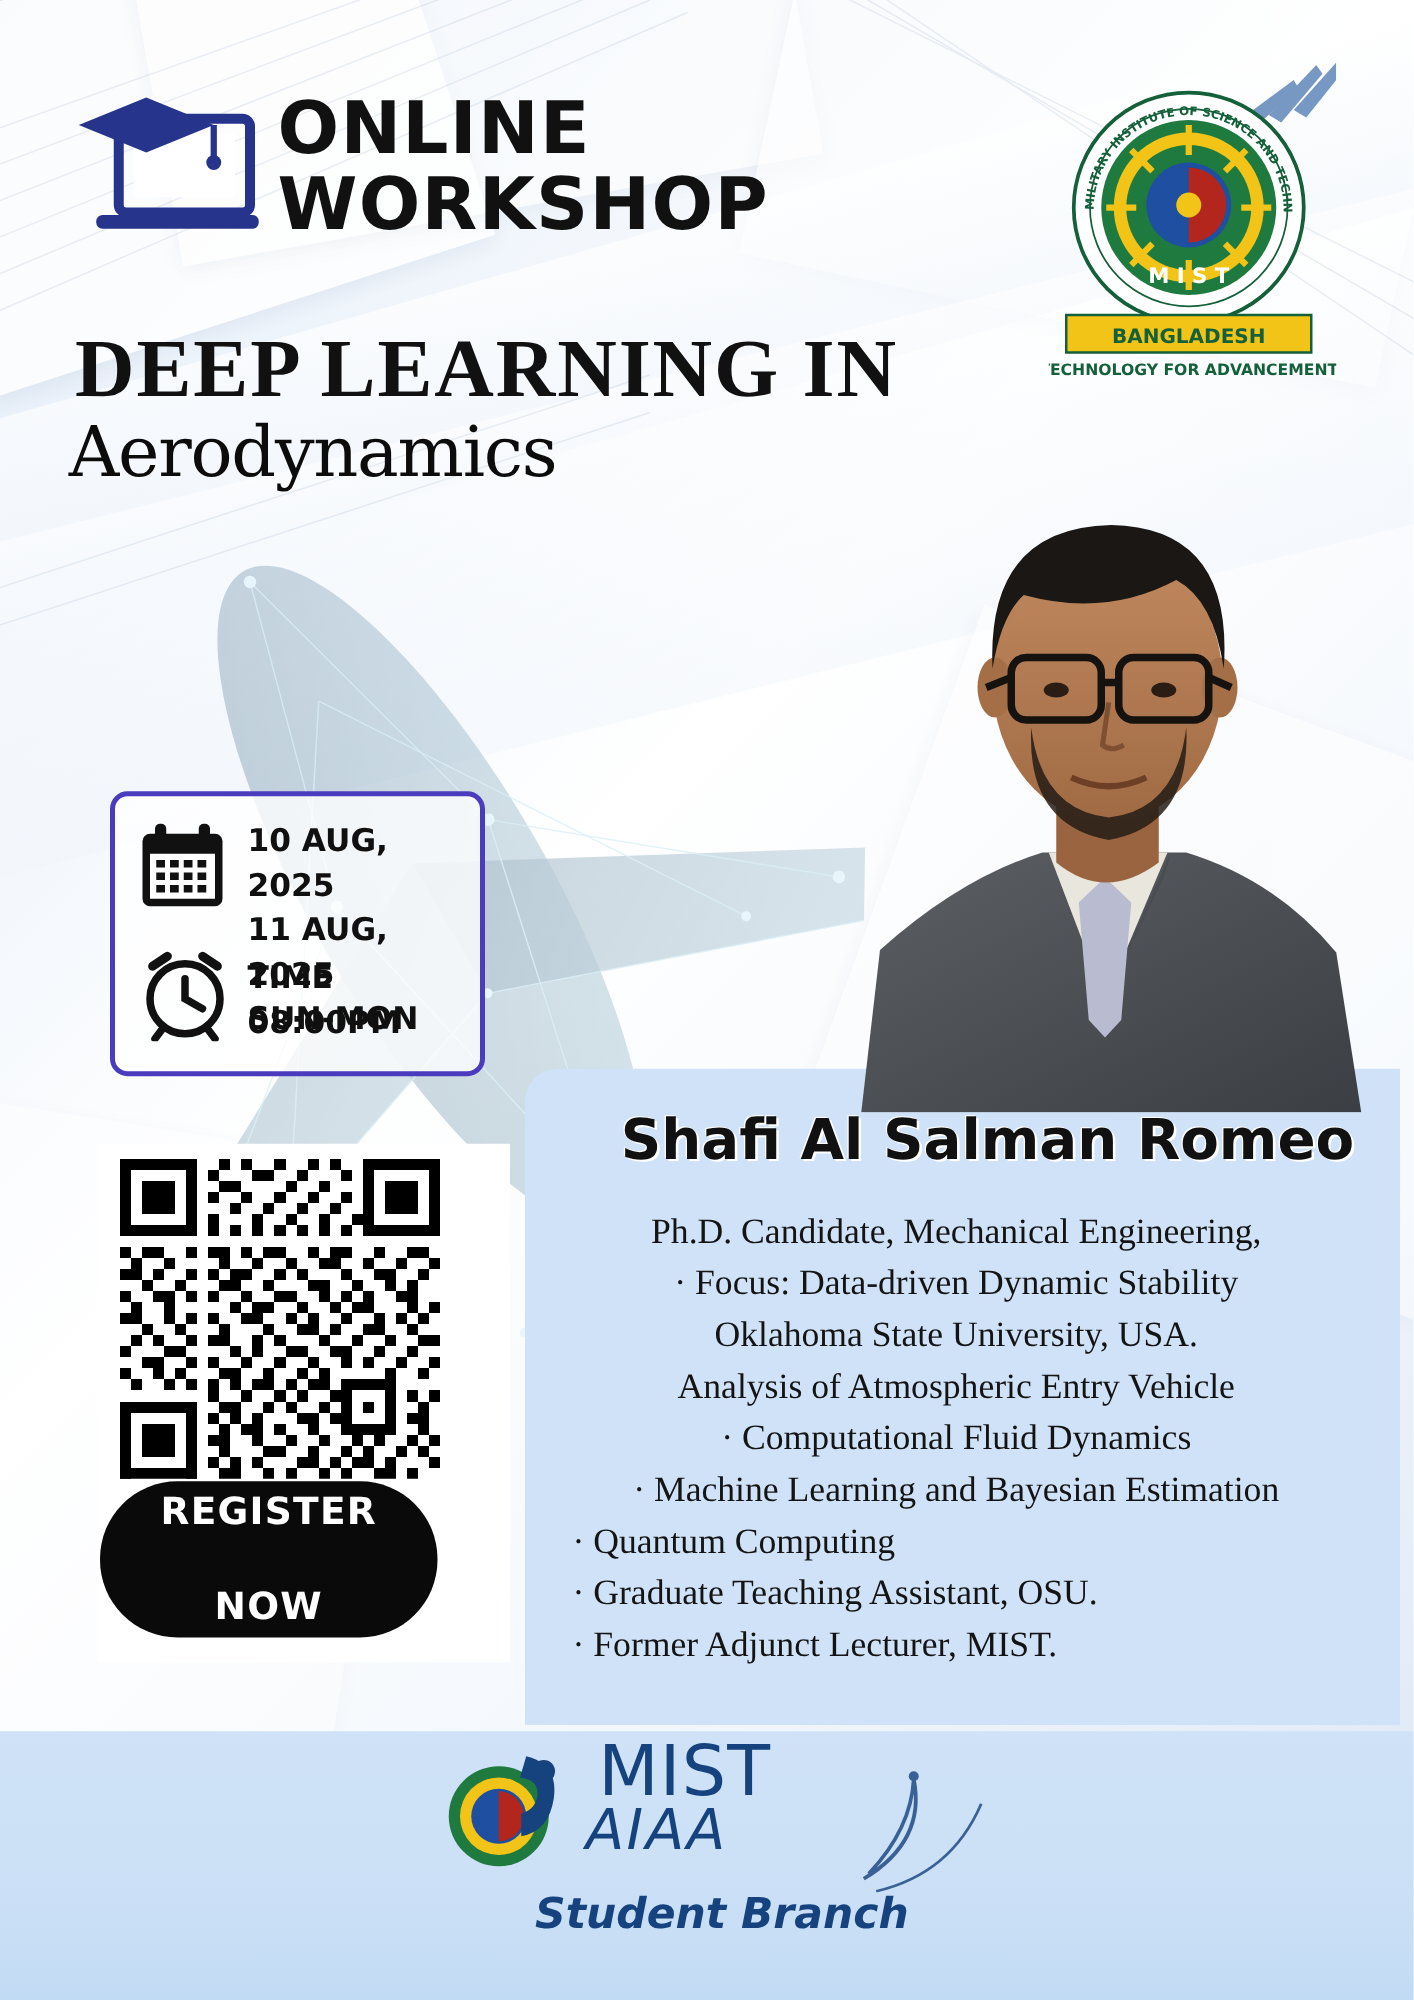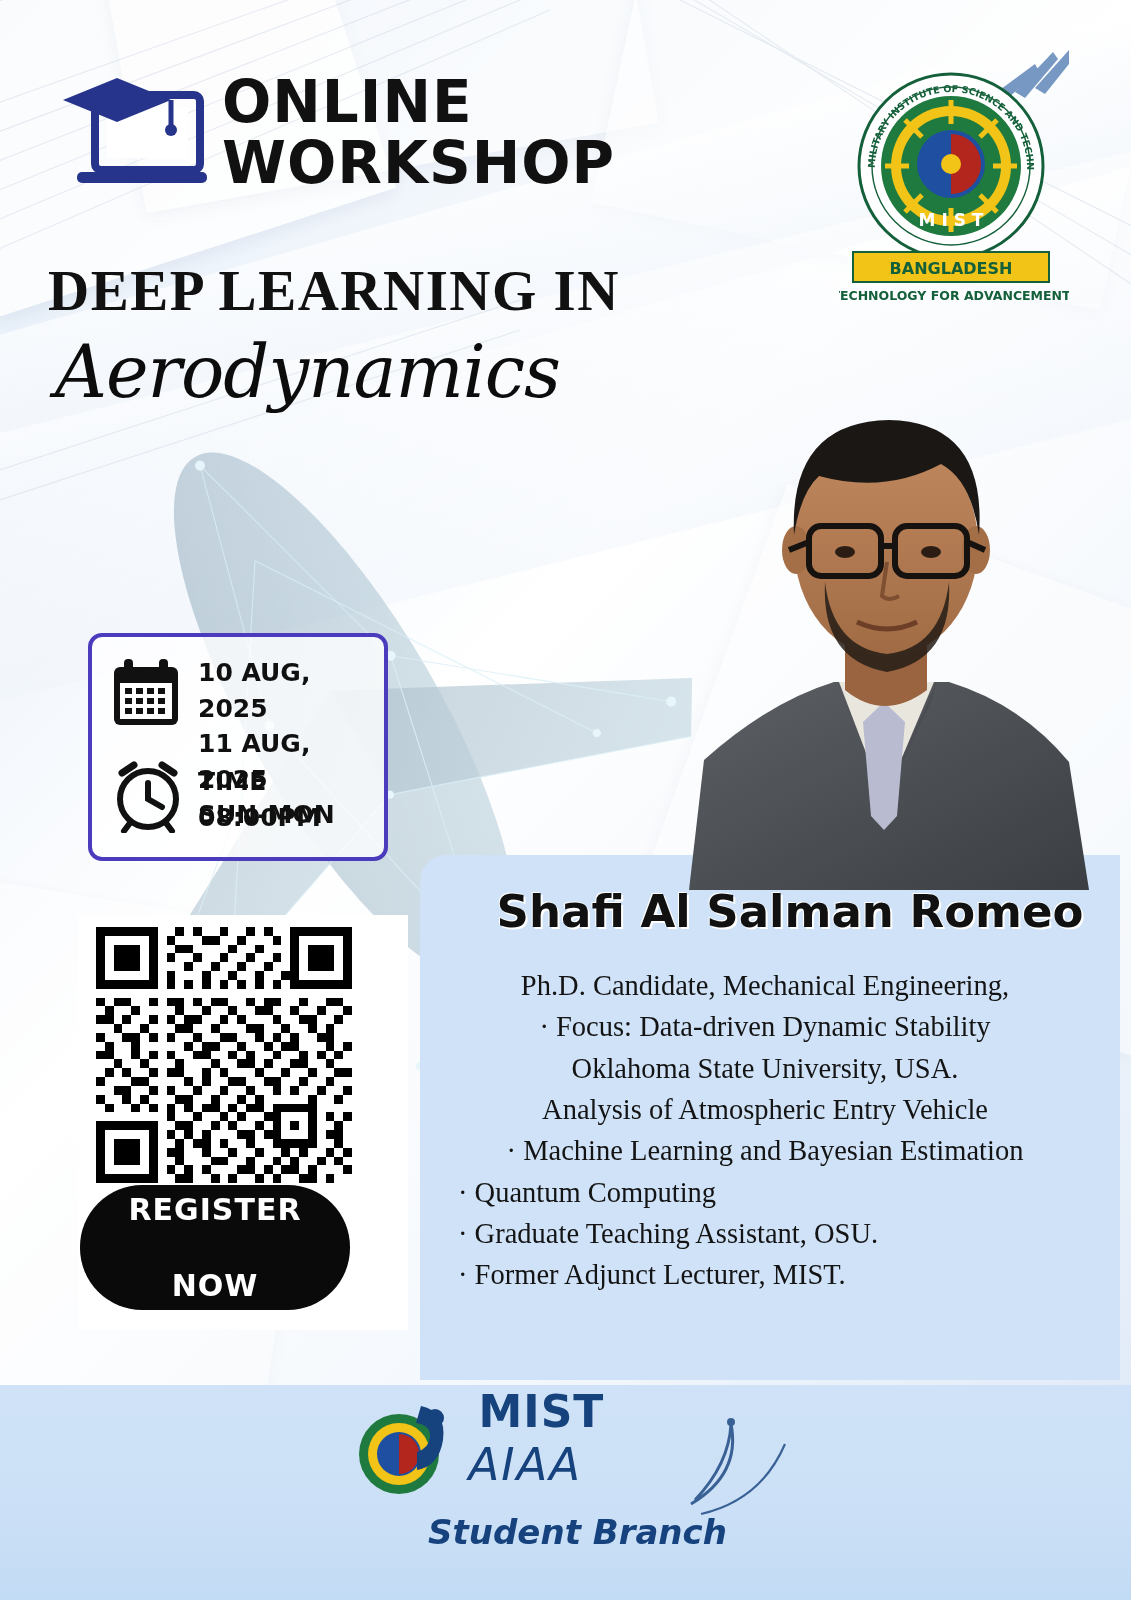--- a/index.html
+++ b/index.html
@@ -44,28 +44,28 @@
     position:absolute; left:222px; top:72px;
     font-family:"DejaVu Sans", sans-serif;
     font-weight:bold; font-size:58px; letter-spacing:1px; color:#111;
     line-height:1.05;
   }
   .title-online .l2 { display:block; }
 
   .mist-logo { position:absolute; right:62px; top:38px; width:230px; height:275px; }
 
   .headline {
-    position:absolute; left:48px; top:258px;
+    position:absolute; left:60px; top:258px;
     font-family:"Liberation Serif", serif;
-    font-weight:bold; font-size:57px; letter-spacing:1.5px; color:#111;
+    font-weight:bold; font-size:66px; letter-spacing:1.5px; color:#111;
   }
   .script {
     position:absolute; left:55px; top:330px;
     font-family:"DejaVu Serif", serif;
-    font-style:italic; font-size:72px; color:#0c0c0c;
+    font-size:56px; color:#0c0c0c;
     letter-spacing:-1px;
   }
 
   
   .photo {
     position:absolute; right:12px; top:330px; width:470px; height:560px;
     overflow:hidden;
   }
   .photo svg { width:100%; height:100%; }
 
@@ -124,22 +124,22 @@
 
   
   .footer-logo {
     position:absolute; left:0; bottom:22px; width:1131px;
     text-align:center;
   }
   .fl-inner { display:inline-block; position:relative; width:430px; height:190px; }
   .mist-aiaa-mark { position:absolute; left:0; top:8px; width:120px; height:120px; }
   .fl-mist {
     position:absolute; left:128px; top:2px;
-    font-family:"DejaVu Sans", sans-serif; font-weight:bold;
-    font-size:44px; color:#16427e; letter-spacing:1px;
+    font-family:"DejaVu Sans", sans-serif; font-weight:normal;
+    font-size:56px; color:#16427e; letter-spacing:1px;
   }
   .fl-aiaa {
     position:absolute; left:118px; top:54px;
     font-family:"DejaVu Sans", sans-serif; font-weight:normal; font-style:italic;
     font-size:45px; color:#16427e; letter-spacing:2px;
   }
   .fl-branch {
     position:absolute; left:62px; top:128px; width:330px; text-align:center;
     font-family:"DejaVu Sans", sans-serif; font-weight:bold; font-style:italic;
     font-size:34px; color:#16427e;
@@ -650,20 +650,21 @@
     <span>REGISTER</span>
     <span>NOW</span>
   </div>
 
   <div class="speaker-name">Shafi Al Salman Romeo</div>
   <div class="bio">
     <div class="row">Ph.D. Candidate, Mechanical Engineering,</div>
     <div class="row"> · Focus: Data-driven Dynamic Stability</div>
     <div class="row">Oklahoma State University, USA.</div>
     <div class="row">Analysis of Atmospheric Entry Vehicle</div>
+    <div class="row"> · Computational Fluid Dynamics</div>
     <div class="row"> · Machine Learning and Bayesian Estimation</div>
     <div class="row left"> · Quantum Computing</div>
     <div class="row left"> · Graduate Teaching Assistant, OSU.</div>
     <div class="row left"> · Former Adjunct Lecturer, MIST.</div>
   </div>
 
   <div class="footer-logo">
     <div class="fl-inner">
       <div class="mist-aiaa-mark">
         <svg viewBox="0 0 120 120">

